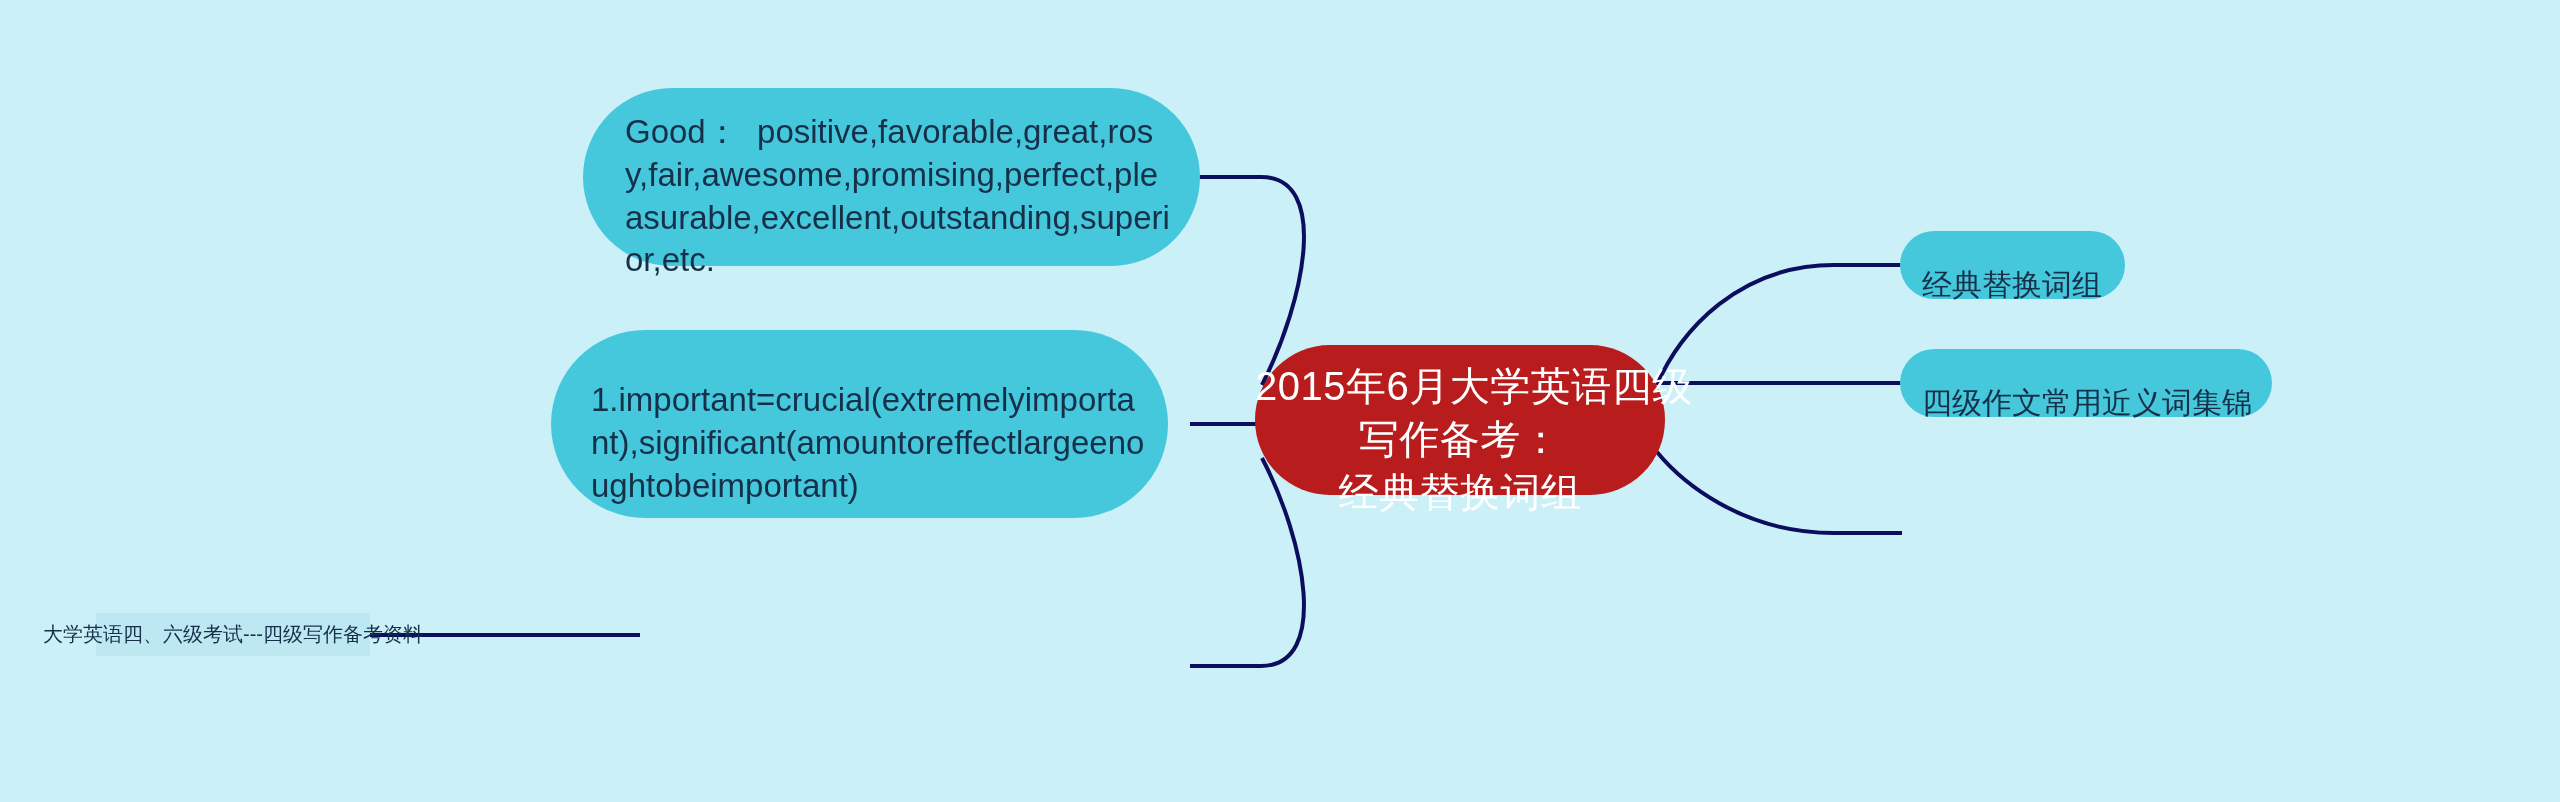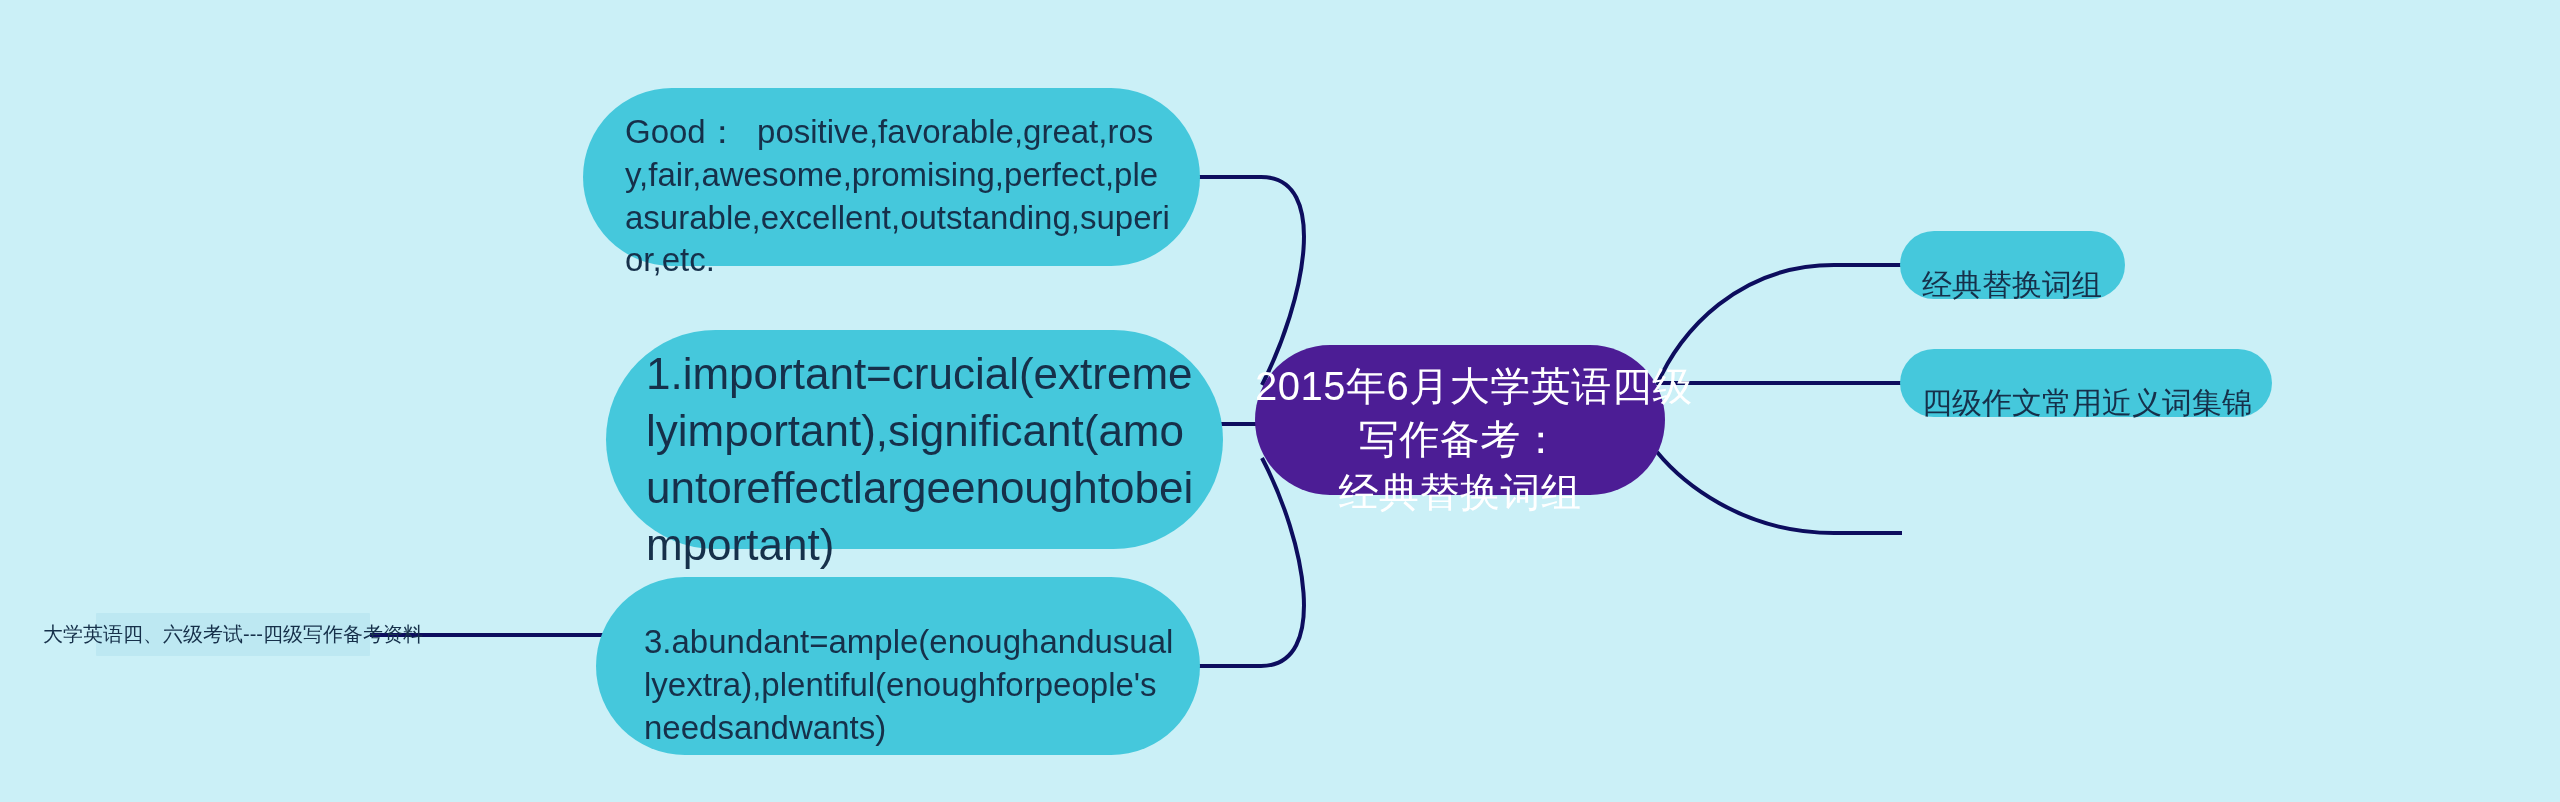--- a/index.html
+++ b/index.html
@@ -45,21 +45,21 @@
     overflow-wrap: anywhere;
     white-space: pre-wrap;
     margin-top: 39px;
   }
   
   #root-node {
     left: 1255px;
     top: 345px;
     width: 410px;
     height: 150px;
-    background: #4c1d95;
+    background: #b91c1c;
     color: #ffffff;
     justify-content: center;
     text-align: center;
     font-size: 40px;
     z-index: 5;
   }
   #root-node .txt {
     line-height: 1.32;
     word-break: keep-all;
     overflow-wrap: normal;
@@ -68,26 +68,26 @@
   
   #node-good {
     left: 583px;
     top: 88px;
     width: 617px;
     height: 178px;
     padding: 0 26px 0 42px;
     font-size: 33px;
   }
   #node-important {
-    left: 606px;
+    left: 551px;
     top: 330px;
     width: 617px;
-    height: 219px;
+    height: 188px;
     padding: 0 22px 0 40px;
-    font-size: 44px;
+    font-size: 33px;
   }
   #node-abundant {
     left: 596px;
     top: 577px;
     width: 604px;
     height: 178px;
     padding: 0 26px 0 48px;
     font-size: 33px;
   }
   
@@ -164,23 +164,20 @@
   </svg>
 
   <div class="node" id="node-good">
     <span class="txt">Good：  positive,favorable,great,rosy,fair,awesome,promising,perfect,pleasurable,excellent,outstanding,superior,etc.</span>
   </div>
 
   <div class="node" id="node-important">
     <span class="txt">1.important=crucial(extremelyimportant),significant(amountoreffectlargeenoughtobeimportant)</span>
   </div>
 
-  <div class="node" id="node-abundant">
-    <span class="txt">3.abundant=ample(enoughandusuallyextra),plentiful(enoughforpeople'sneedsandwants)</span>
-  </div>
 
   <div class="node" id="root-node">
     <span class="txt">2015年6月大学英语四级
 写作备考：经典替换词组</span>
   </div>
 
   <div class="node" id="node-classic">
     <span class="txt">经典替换词组</span>
   </div>
 

